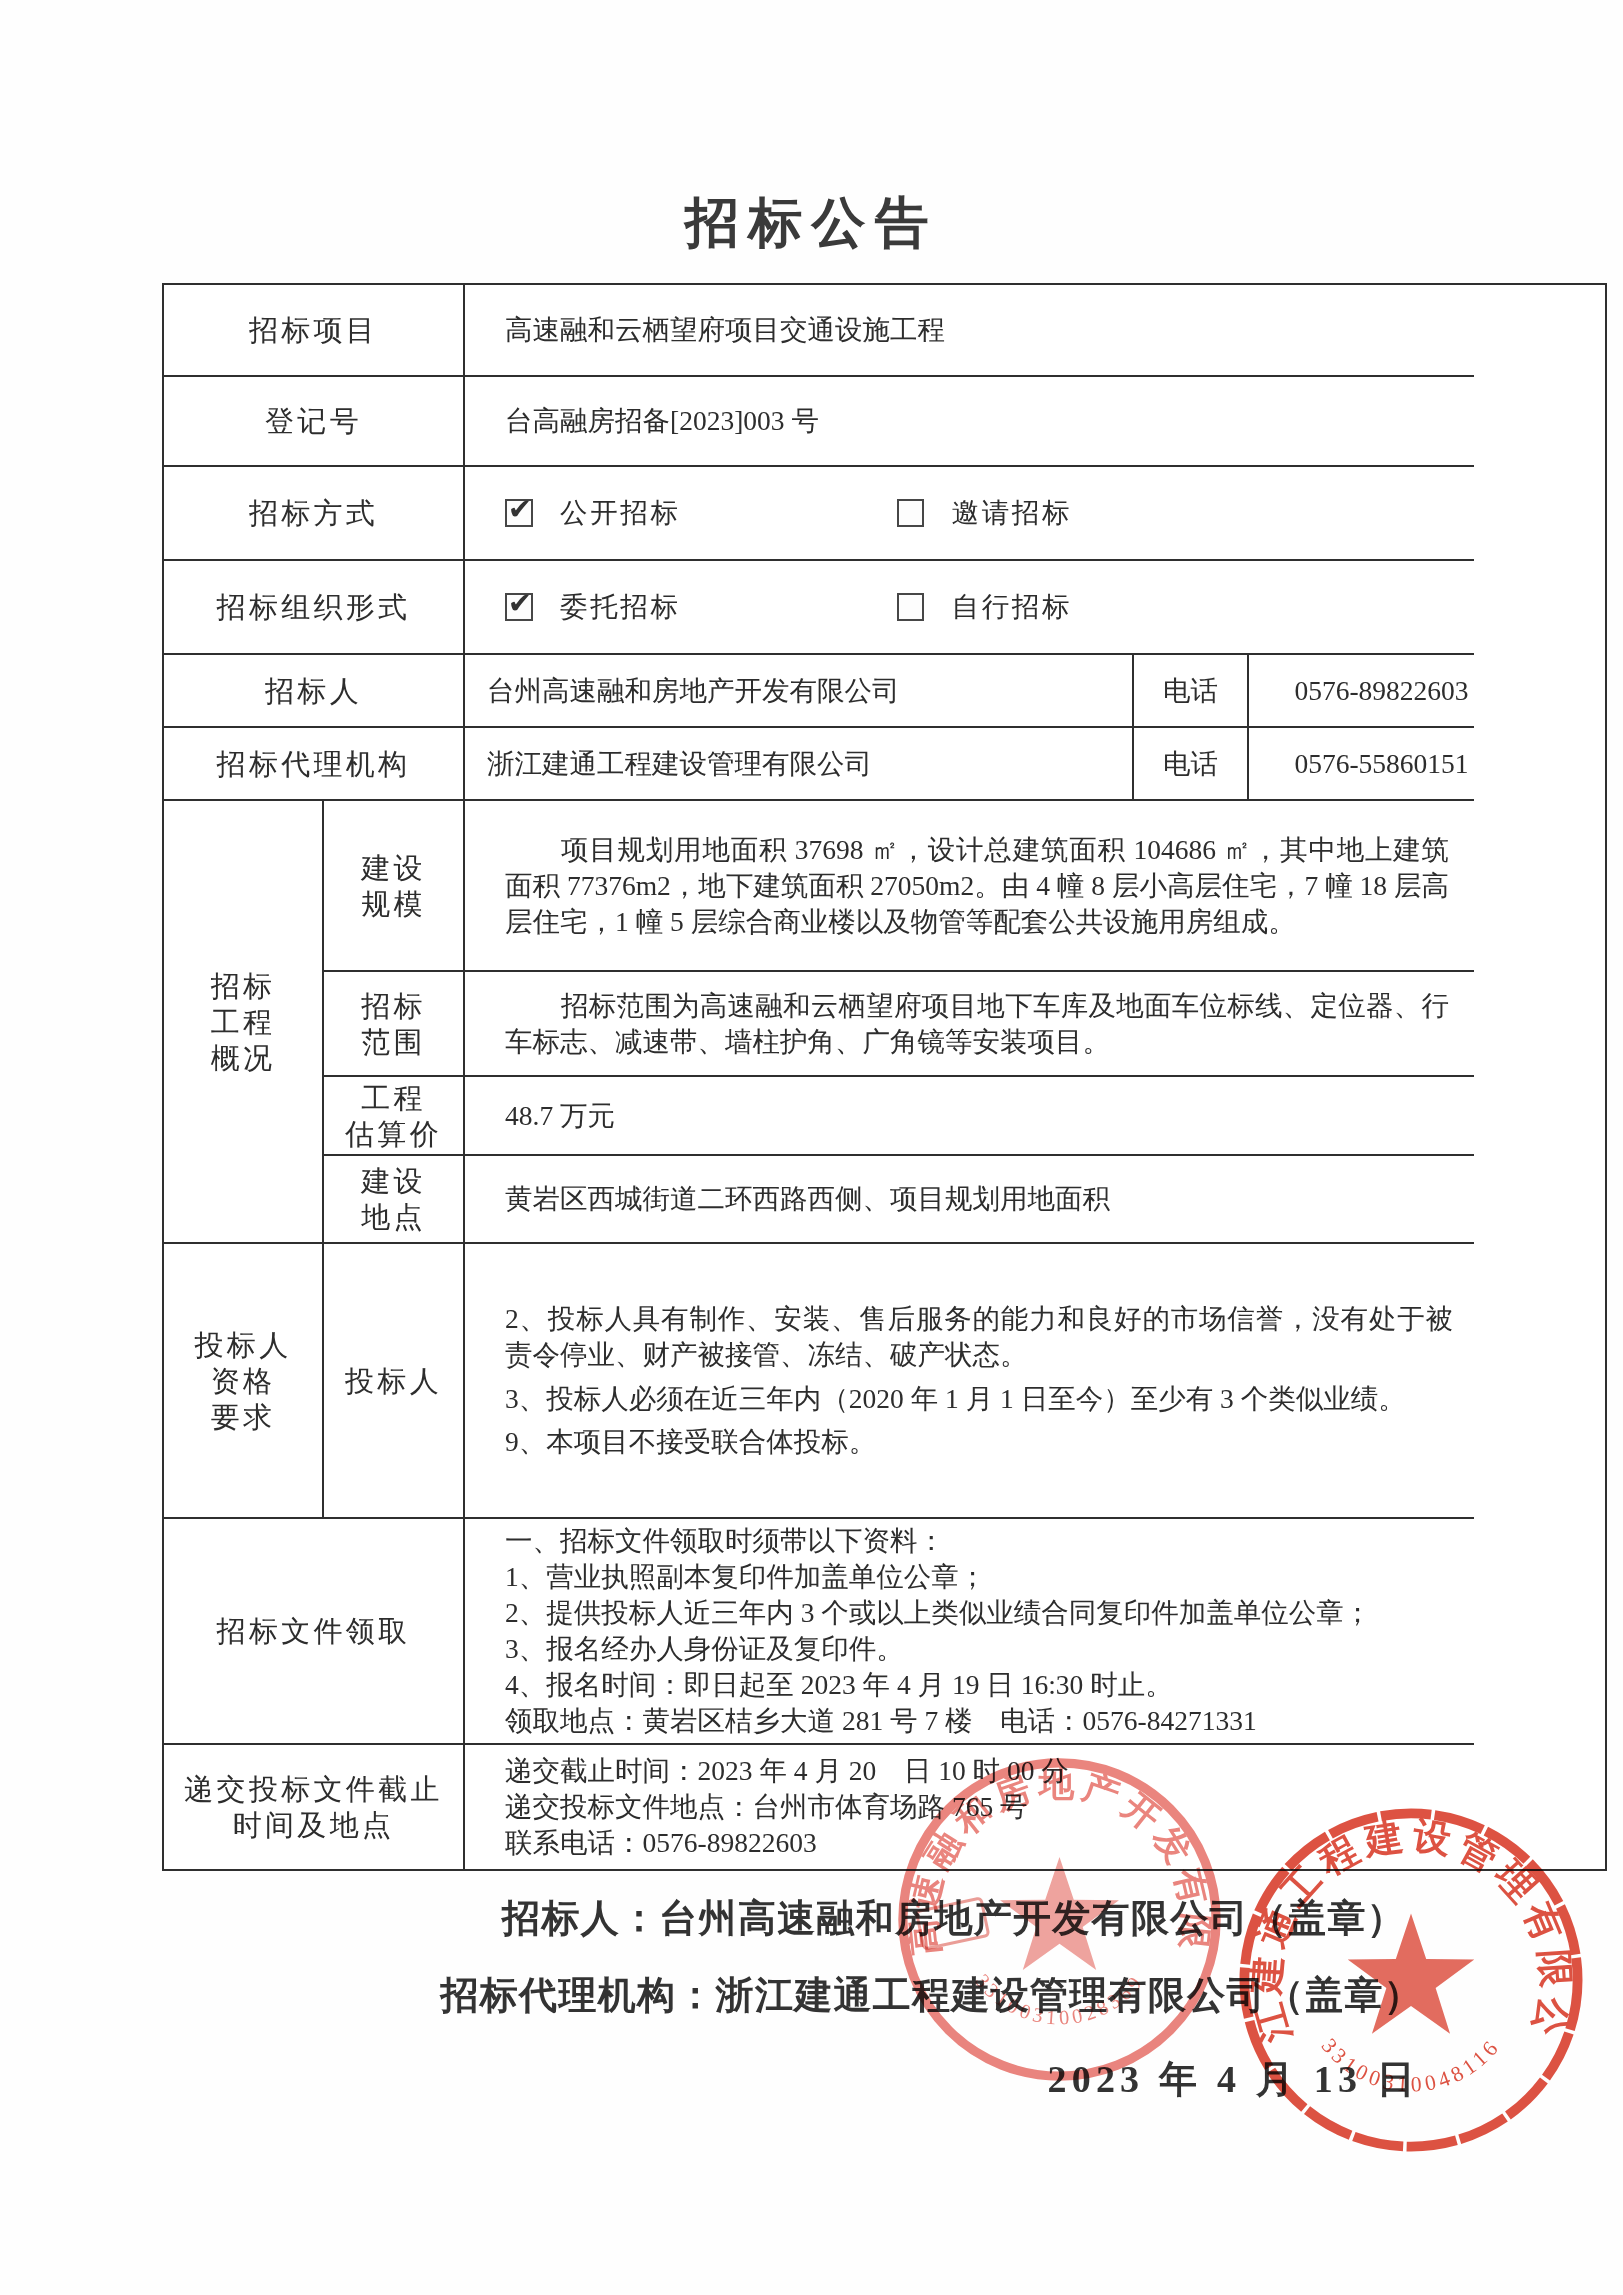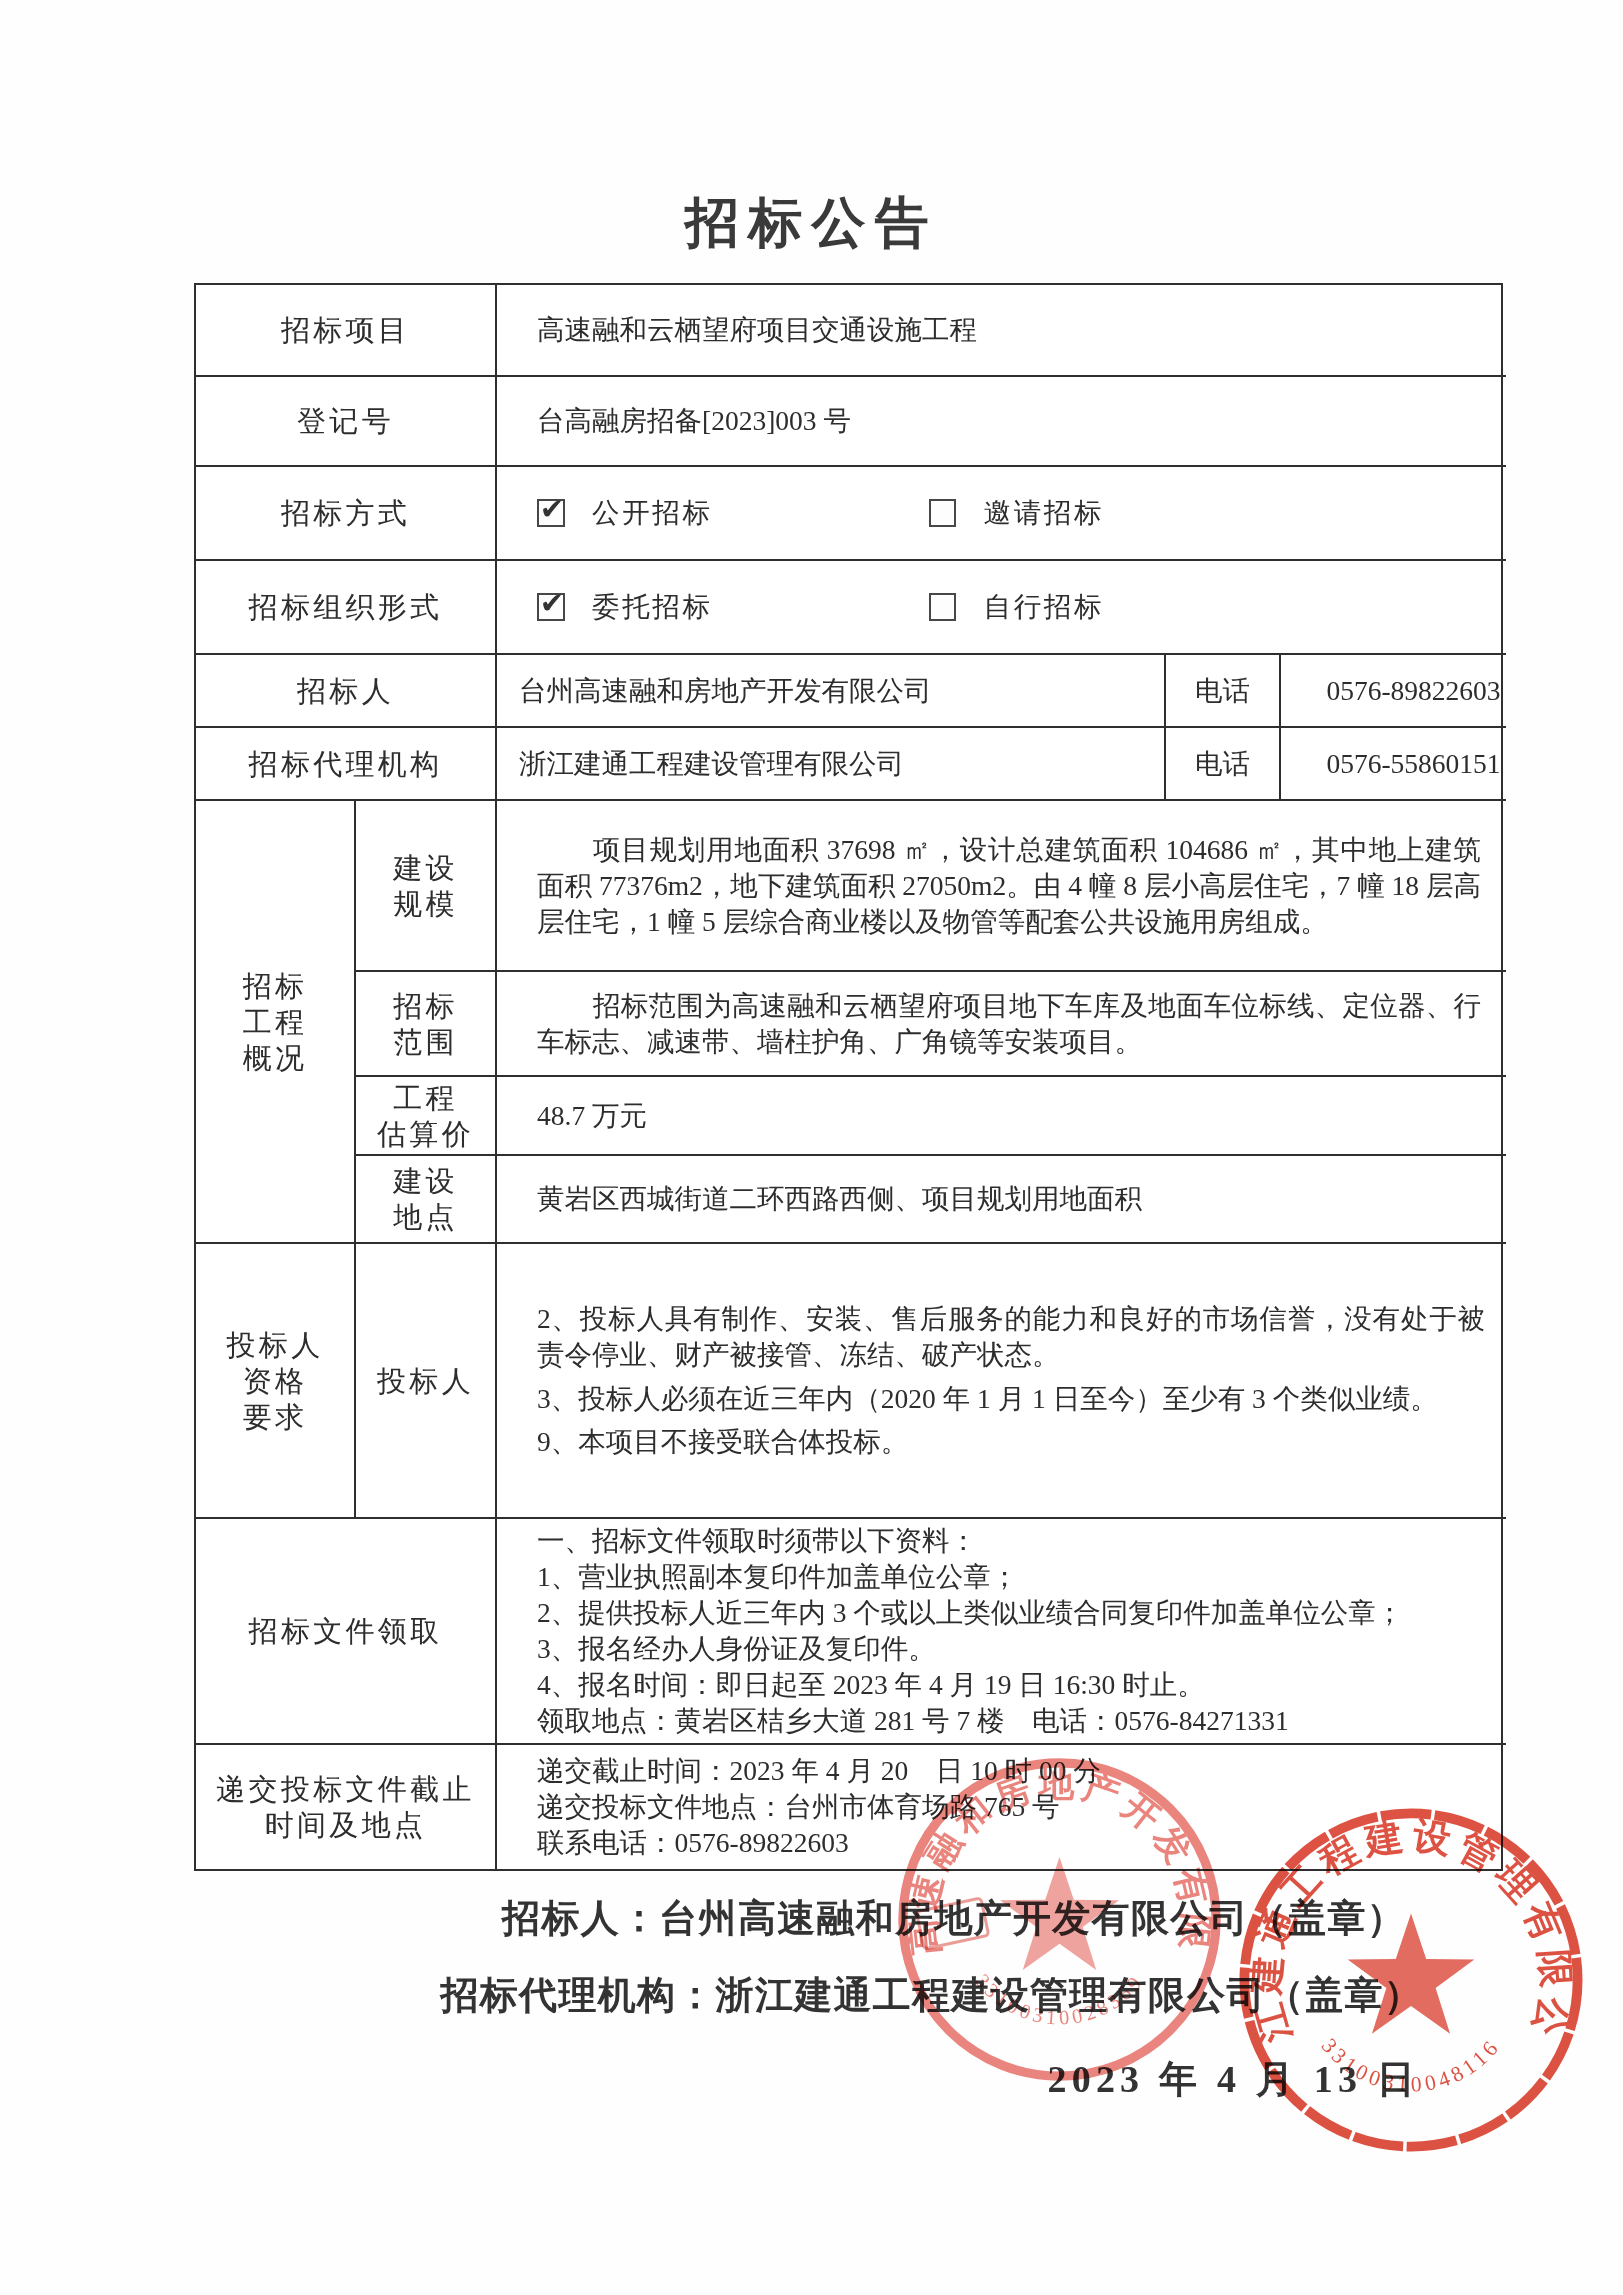--- a/index.html
+++ b/index.html
@@ -5,25 +5,25 @@
   html,body{margin:0;padding:0;background:#e8e8e8;}
   .page{
     position:relative; width:1623px; height:2295px; background:#fefefe;
     font-family:"Liberation Serif", serif; color:#2d2d2d; overflow:hidden;
   }
   .doc-title{
     position:absolute; top:187px; left:0; width:100%;
     text-align:center; font-size:54px; font-weight:700; letter-spacing:9.2px; color:#3a3a3a;
   }
   .tender-table{
-    position:absolute; left:162px; top:283px; width:1309px;
+    position:absolute; left:162px; top:283px; width:1445px;
     display:grid;
     grid-template-columns:160px 141px 669px 115px 225px;
     grid-template-rows:92px 90px 94px 94px 73px 73px 171px 105px 79px 88px 275px 226px 124px;
-    border:2.6px solid #2f2f2f; box-sizing:border-box; background:#fff;margin-left:32px;
+    border:2.6px solid #2f2f2f; box-sizing:border-box; background:#fff;
   }
   .cell{
     border-right:2px solid #2f2f2f; border-bottom:2px solid #2f2f2f;
     display:flex; align-items:center; box-sizing:border-box;
     font-size:27.5px; line-height:36px;
   }
   .cell.er{border-right:none;padding-left:40px;}
   .cell.eb{border-bottom:none;}
   .lbl{justify-content:center; text-align:center; font-size:29px; letter-spacing:3.3px; white-space:pre-line;}
   .val{padding-left:22px; padding-right:13px;}

